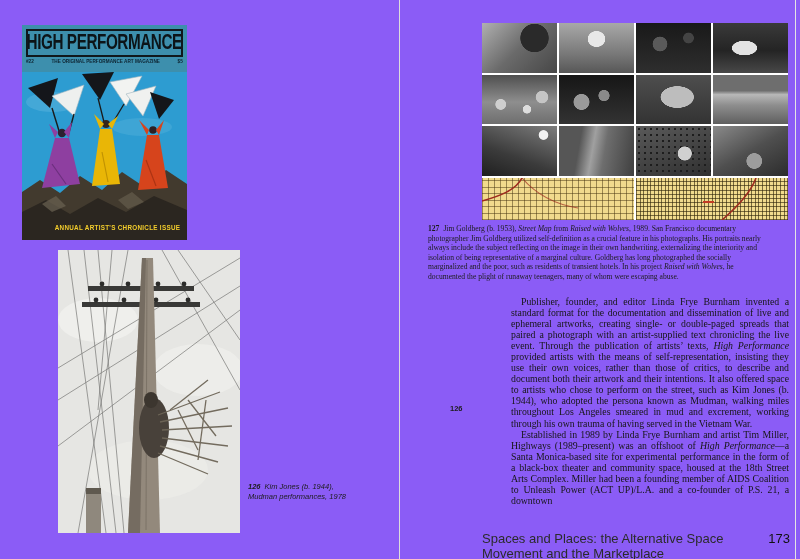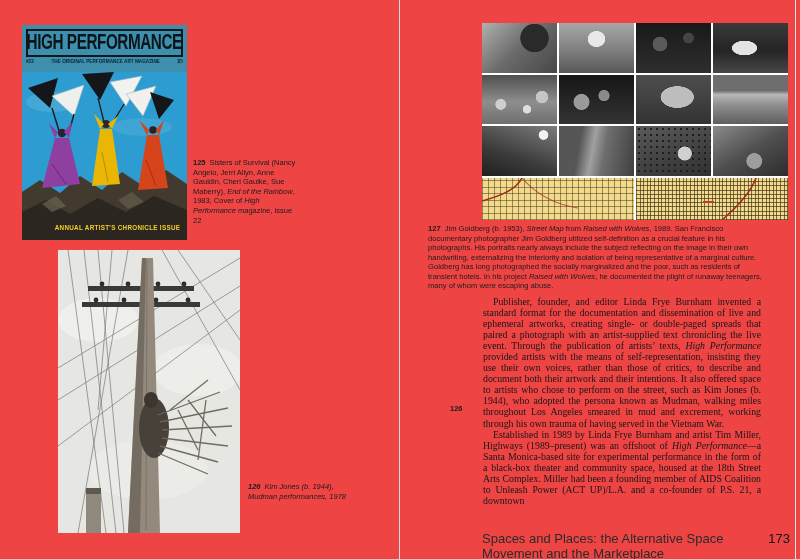--- a/index.html
+++ b/index.html
@@ -1,18 +1,18 @@
 <!DOCTYPE html>
 <html><head>
 <meta charset="utf-8">
 <style>
   * { margin:0; padding:0; box-sizing:border-box; }
   html,body { width:800px; height:559px; background:#ffffff; overflow:hidden;
               font-family:"Liberation Sans", sans-serif; }
-  .spread { position:relative; width:800px; height:559px; background:#ef4444; }
+  .spread { position:relative; width:800px; height:559px; background:#8b5cf6; }
   .gutter { position:absolute; left:399px; top:0; width:1px; height:559px; background:#dcdcdc; }
   .page-edge { position:absolute; left:795px; top:0; width:1px; height:559px; background:#e4e4e4; }
 
   
   .cover { position:absolute; left:22px; top:25px; width:165px; height:215px;
            background:#3d8fad; overflow:hidden; }
   .masthead-box { position:absolute; left:4px; top:4px; right:4px; height:28px;
                   border:2px solid #10181c; display:flex; align-items:center; justify-content:center;
                   overflow:hidden; }
   .masthead { font-weight:bold; font-size:17px; color:#0c1418; white-space:nowrap;
@@ -73,22 +73,22 @@
   .map-left { background-image:
       repeating-linear-gradient(90deg, rgba(70,52,16,0.5) 0 0.7px, rgba(0,0,0,0) 0.7px 6px),
       repeating-linear-gradient(0deg, rgba(70,52,16,0.5) 0 0.7px, rgba(0,0,0,0) 0.7px 6.5px); }
   .map-right { background-image:
       repeating-linear-gradient(90deg, rgba(45,34,8,0.62) 0 1px, rgba(0,0,0,0) 1px 3.6px),
       repeating-linear-gradient(0deg, rgba(45,34,8,0.62) 0 1px, rgba(0,0,0,0) 1px 4.2px); }
   .map svg { position:absolute; inset:0; }
   .map-mark { position:absolute; left:44%; top:55%; width:11px; height:2px; background:#c23a24; }
 
   
-  .cap-127 { left:428px; top:224px; width:334px; font-size:7.6px; line-height:9.5px; }
-  .bodytext { position:absolute; left:483px; top:296px; width:278px;
+  .cap-127 { left:428px; top:224px; width:334px; font-size:7.6px; line-height:9.5px;font-family:Liberation Serif, serif; }
+  .bodytext { position:absolute; left:511px; top:296px; width:278px;
               font-family:"Liberation Serif", serif; font-size:9.8px; line-height:11.05px;
               color:#161616; text-align:justify; }
   .bodytext p { text-indent:10px; }
   .margin-ref { position:absolute; left:450px; top:404px; font-size:7.5px; font-weight:bold;
                 color:#1c1c1c; }
   .footer { position:absolute; left:482px; top:531px; width:308px; display:flex;
             justify-content:space-between; align-items:baseline; font-size:13px; color:#2b2b2b; }
   .footer .pageno { font-weight:normal; color:#111; }
 </style>
 </head>
@@ -148,23 +148,20 @@
         <circle cx="131" cy="58" r="3.8" fill="#2c2024"></circle>
         <polygon points="125,63 137,63 146,116 116,118" fill="#d6441c"></polygon>
         <polygon points="125,63 117,48 127,58" fill="#d6441c"></polygon>
         <polygon points="137,63 142,48 134,58" fill="#d6441c"></polygon>
         <line x1="124" y1="88" x2="134" y2="114" stroke="#9c2c10" stroke-width="1.2" opacity="0.7"></line>
       </svg>
       <div class="cover-banner">ANNUAL ARTIST'S CHRONICLE ISSUE</div>
     </div>
   </div>
 
-  <div class="cap cap-125">
-    <span class="capnum">125</span><span><span>Sisters of Survival (Nancy Angelo, Jerri Allyn, Anne Gauldin, Cheri Gaulke, Sue Maberry), </span><i>End of the Rainbow</i><span>, 1983, Cover of </span><i>High Performance</i><span> magazine, issue 22</span></span>
-  </div>
 
   <div class="pole-photo">
     <svg width="182" height="283" viewBox="0 0 182 283">
       <rect width="182" height="283" fill="#e6e6e3"></rect>
       <ellipse cx="40" cy="70" rx="40" ry="22" fill="#f2f2ef" opacity="0.7"></ellipse>
       <ellipse cx="140" cy="120" rx="45" ry="26" fill="#f1f1ee" opacity="0.6"></ellipse>
       <ellipse cx="90" cy="220" rx="60" ry="30" fill="#efefec" opacity="0.5"></ellipse>
 
       <g stroke="#5c5c5a" stroke-width="0.7" opacity="0.8">
         <line x1="0" y1="118" x2="182" y2="8"></line>

